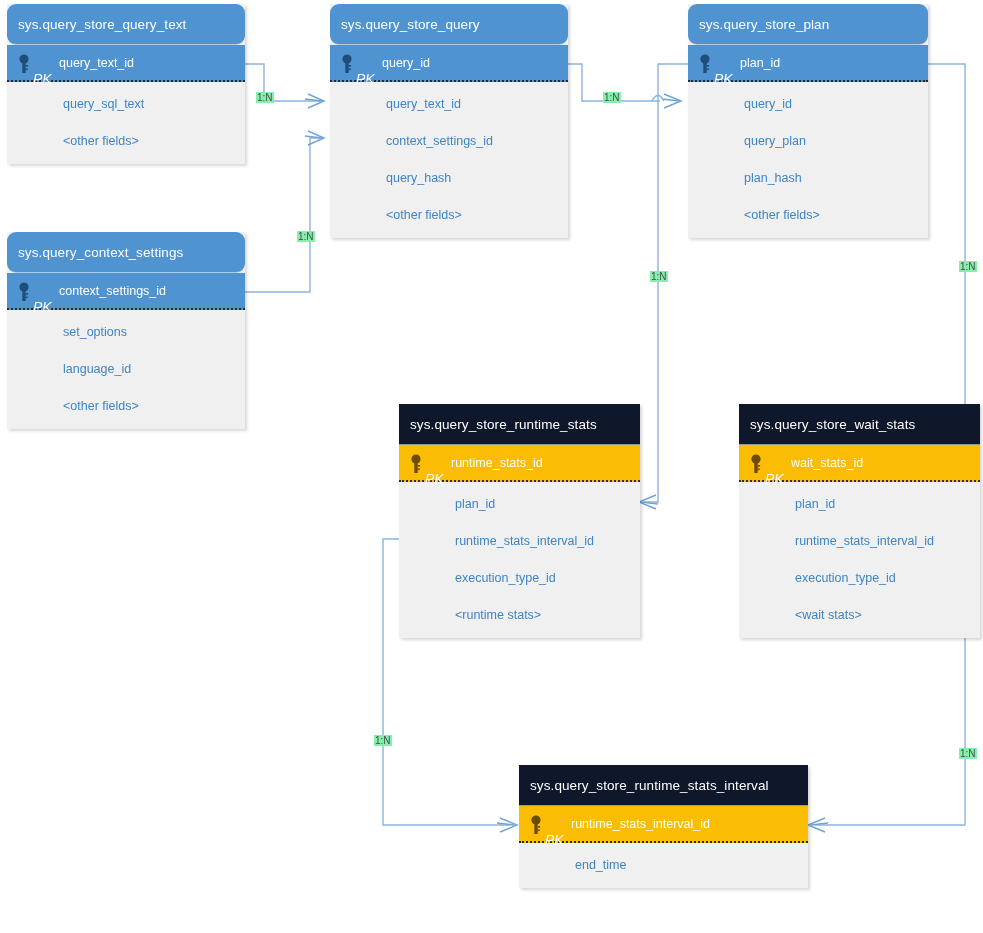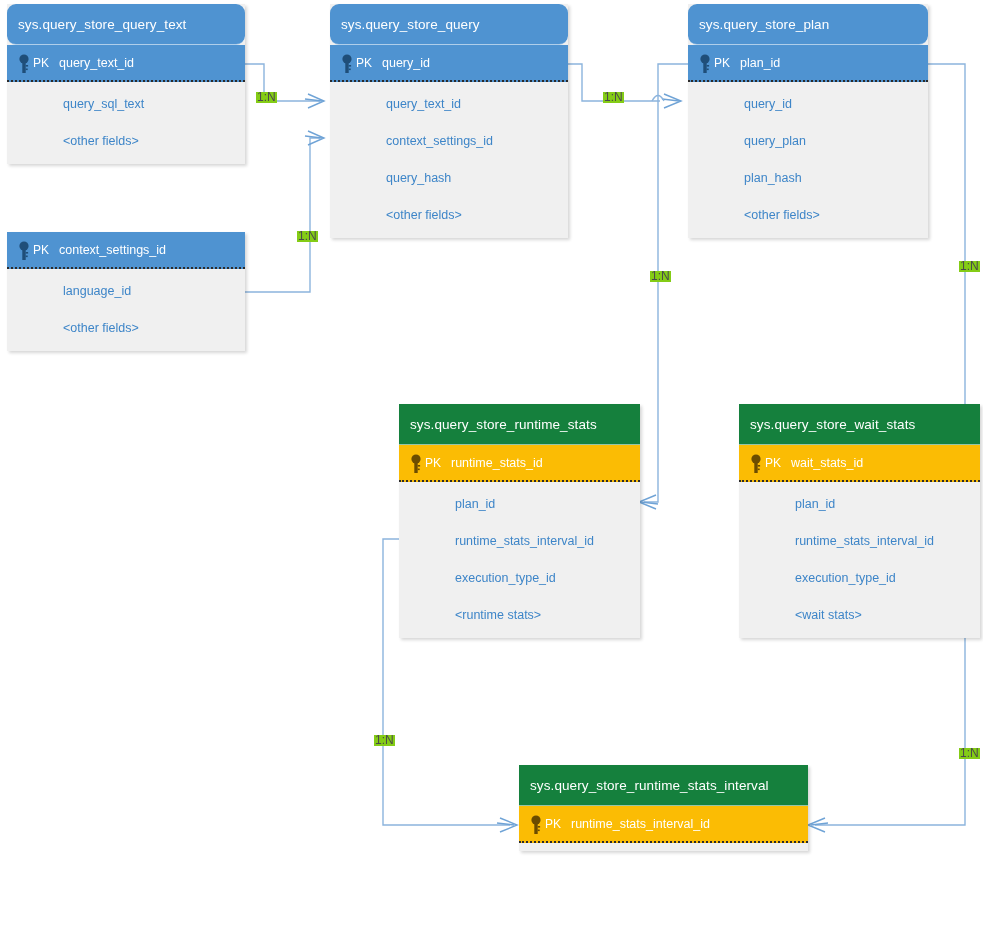--- a/index.html
+++ b/index.html
@@ -42,23 +42,24 @@
     box-sizing: border-box;
     position: relative;
     height: 37px;
     line-height: 37px;
     white-space: nowrap;
     border-bottom: 2px dotted #2b2b2b;
   }
   .entity-pk .pk-label {
     position: absolute;
     left: 26px;
-    top: 0;
-    font-size: 12px;
+    top: 16px;
+    font-size: 14px;
     color: #ffffff;
+    font-style: italic;
   }
   .entity-pk .pk-name {
     position: absolute;
     left: 52px;
     top: 0;
     font-size: 12.5px;
     color: #ffffff;
   }
   .key-icon {
     position: absolute;
@@ -78,21 +79,21 @@
     padding-left: 52px;
     font-size: 12.5px;
     color: #3d85c8;
     white-space: nowrap;
   }
 
   
   .theme-blue .entity-title { background: #4f93d1; border-radius: 9px; }
   .theme-blue .entity-pk    { background: #4f93d1; }
   
-  .theme-orange .entity-title { background: #15803d; }
+  .theme-orange .entity-title { background: #0f172a; }
   .theme-orange .entity-pk    { background: #fbbc04; }
   .theme-orange .entity-title { color: #ffffff; }
   .theme-orange .pk-label,
   .theme-orange .pk-name { color: #ffffff; }
 
   
   #wires {
     position: absolute;
     left: 0;
     top: 0;
@@ -105,23 +106,23 @@
     stroke: #8cb4dd;
     stroke-width: 1.4;
   }
   .wire-head {
     fill: none;
     stroke: #6fa3d6;
     stroke-width: 1.4;
   }
   .card-label {
     position: absolute;
-    font-size: 12px;
+    font-size: 10px;
     color: #4a4a4a;
-    background: #84cc16;
+    background: #86efac;
     padding: 0 1px;
     line-height: 11px;
     white-space: nowrap;
   }
 </style>
 </head>
 <body>
 
 <div id="canvas">
 
@@ -232,31 +233,33 @@
     </div>
     <div class="entity-body">
       <div class="field">query_id</div>
       <div class="field">query_plan</div>
       <div class="field">plan_hash</div>
       <div class="field">&lt;other fields&gt;</div>
     </div>
   </div>
 
   <div class="entity theme-blue" style="left:7px; top:232px; width:238px;">
+    <div class="entity-title">sys.query_context_settings</div>
     <div class="entity-pk">
       <svg class="key-icon" viewBox="0 0 12 20">
         <circle cx="6" cy="5" r="4.6" fill="#1f4e79"></circle>
         <rect x="4.3" y="7" width="3.4" height="12" fill="#1f4e79"></rect>
         <rect x="7.7" y="11" width="2.4" height="1.6" fill="#1f4e79"></rect>
         <rect x="7.7" y="14.5" width="2.0" height="1.6" fill="#1f4e79"></rect>
       </svg>
       <span class="pk-label">PK</span>
       <span class="pk-name">context_settings_id</span>
     </div>
     <div class="entity-body">
+      <div class="field">set_options</div>
       <div class="field">language_id</div>
       <div class="field">&lt;other fields&gt;</div>
     </div>
   </div>
 
   <div class="entity theme-orange" style="left:399px; top:404px; width:241px;">
     <div class="entity-title">sys.query_store_runtime_stats</div>
     <div class="entity-pk">
       <svg class="key-icon" viewBox="0 0 12 20">
         <circle cx="6" cy="5" r="4.6" fill="#6b4c00"></circle>
@@ -301,16 +304,17 @@
       <svg class="key-icon" viewBox="0 0 12 20">
         <circle cx="6" cy="5" r="4.6" fill="#6b4c00"></circle>
         <rect x="4.3" y="7" width="3.4" height="12" fill="#6b4c00"></rect>
         <rect x="7.7" y="11" width="2.4" height="1.6" fill="#6b4c00"></rect>
         <rect x="7.7" y="14.5" width="2.0" height="1.6" fill="#6b4c00"></rect>
       </svg>
       <span class="pk-label">PK</span>
       <span class="pk-name">runtime_stats_interval_id</span>
     </div>
     <div class="entity-body">
+      <div class="field">end_time</div>
     </div>
   </div>
 
 </div>
 
 </body></html>

